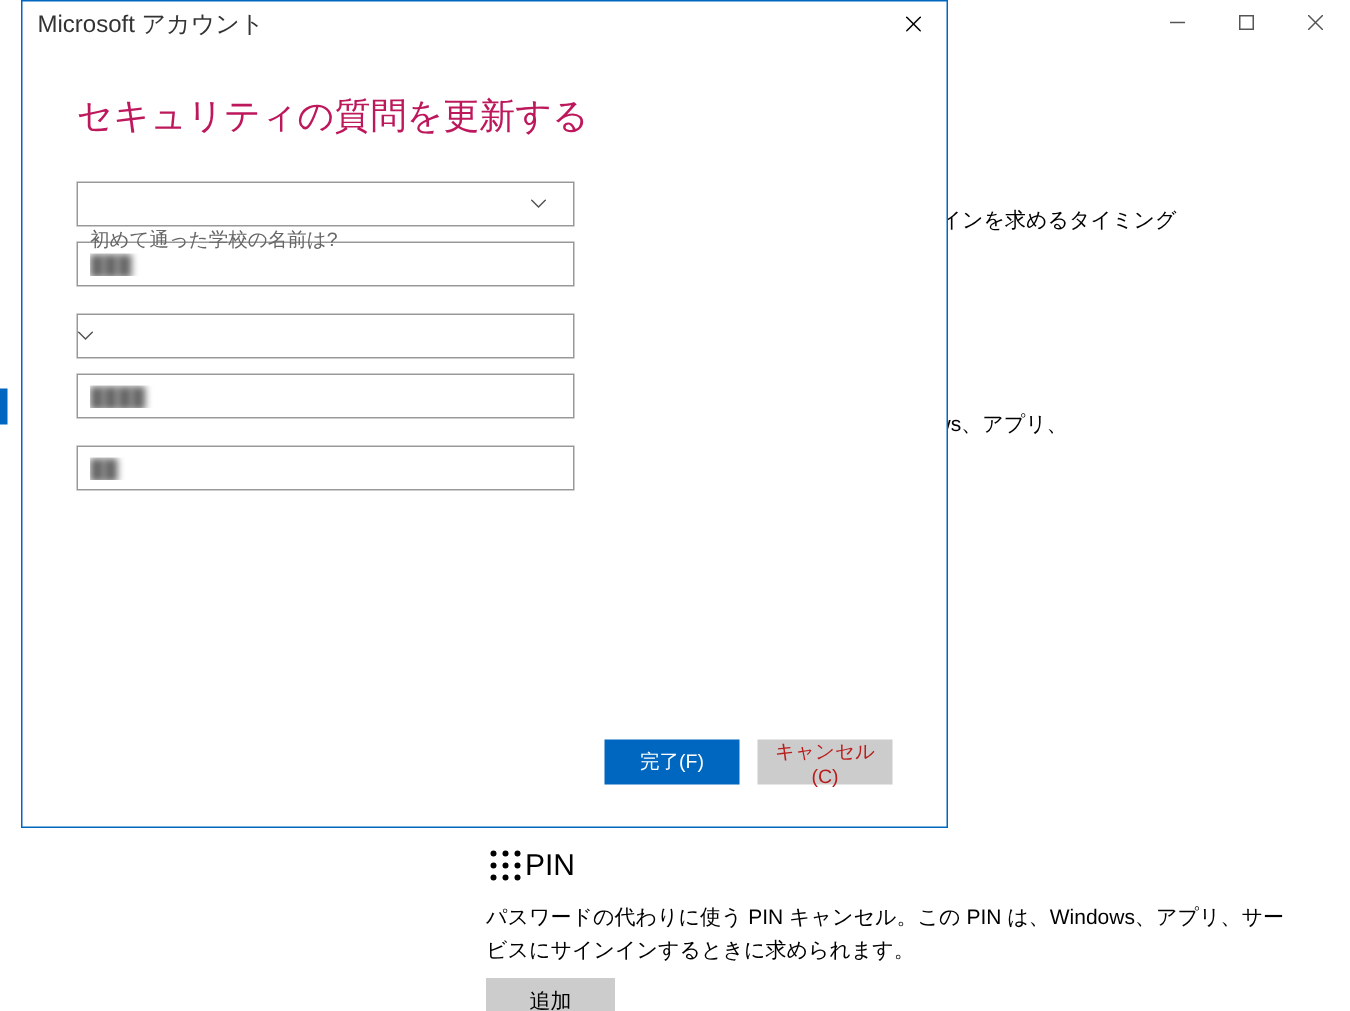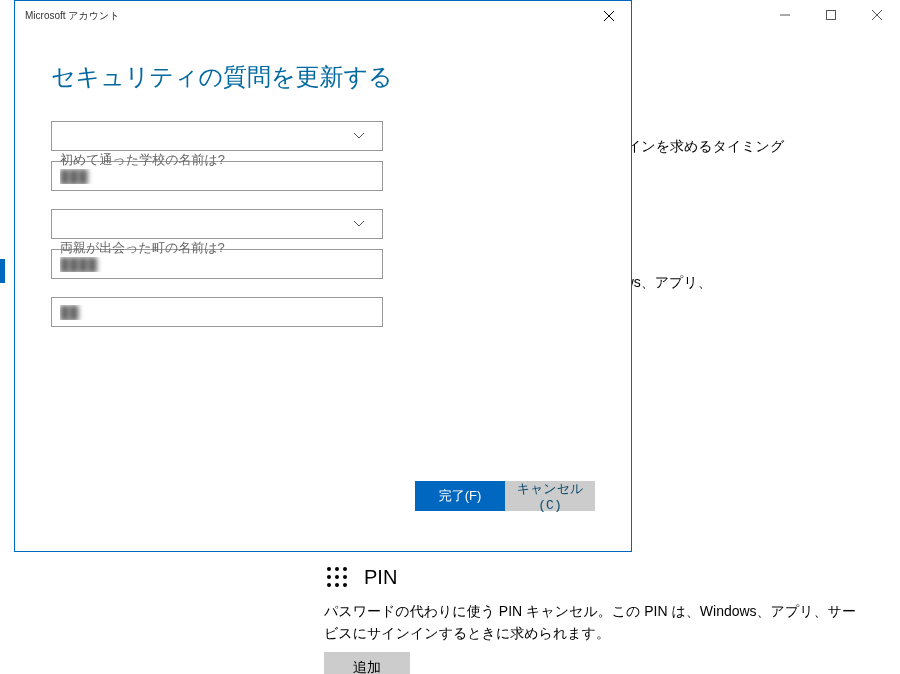--- a/index.html
+++ b/index.html
@@ -49,21 +49,21 @@
 
   .pin-section {
     position: absolute;
     left: 324px;
     top: 564px;
     width: 540px;
   }
   .pin-header {
     display: flex;
     align-items: center;
-    gap: 14px;
+    gap: 0;
     margin-bottom: 10px;
   }
   .pin-icon {
     width: 26px; height: 26px;
     display:flex; align-items:center; justify-content:center;
   }
   .pin-title {
     font-size: 20px;
   }
   .pin-desc {
@@ -91,36 +91,36 @@
     background:#fff;
     border:1px solid #0067c0;
     box-sizing:border-box;
   }
   .dialog-titlebar {
     display:flex;
     align-items:center;
     justify-content:space-between;
     height:30px;
     padding:0 0 0 10px;
-    font-size:10px;
+    font-size:16px;
     color:#333;
   }
   .dialog-close {
     width:45px; height:30px;
     display:flex; align-items:center; justify-content:center;
     font-size:14px; color:#000;
   }
 
   .dialog-body {
     padding: 30px 36px 0 36px;
   }
   .dialog-h1 {
     font-size:24px;
     font-weight:400;
-    color:#0369a1;
+    color:#be185d;
     margin:0 0 28px 0;
   }
   .dialog-sub {
     font-size:14px;
     color:#333;
     margin:0 0 10px 0;
   }
 
   .field-block { margin-bottom:18px; }
   .select-wrap {
@@ -152,31 +152,32 @@
     box-sizing:border-box;
     padding:0 8px;
     font-size:13px;
     color:#000;
   }
   .blurred { color:transparent; text-shadow: 0 0 5px rgba(0,0,0,.6); }
 
   .dialog-buttons {
     position:absolute;
     right:36px;
-    bottom:40px;
+    bottom:28px;
     display:flex;
+    gap:12px;
   }
   .btn {
     width:90px; height:30px;
     border:none;
     font-size:13px;
     display:flex; align-items:center; justify-content:center;
   }
   .btn-primary { background:#0067c0; color:#fff; }
-  .btn-secondary { background:#cccccc; color:#0c4a6e;font-family:Liberation Mono, monospace; }
+  .btn-secondary { background:#cccccc; color:#b91c1c; }
 
   svg { display:block; }
 </style>
 </head>
 <body>
 
 <div class="bg-window">
 
   <div class="bg-titlebar-btns">
     <div class="bg-title-btn">
@@ -250,21 +251,20 @@
           <svg width="10" height="6" viewBox="0 0 10 6">
               <polyline points="0,0 5,5 10,0" fill="none" stroke="#555" stroke-width="1"></polyline>
             </svg>
         </span>
       </div>
       <input class="text-input blurred" type="text" value="███" style="">
     </div>
 
     <div class="field-block">
       <div class="select-wrap">
-        <span class="sel-label">両親が出会った町の名前は?</span>
         <span class="chev">
           <svg width="10" height="6" viewBox="0 0 10 6">
               <polyline points="0,0 5,5 10,0" fill="none" stroke="#555" stroke-width="1"></polyline>
             </svg>
         </span>
       </div>
       <input class="text-input blurred" type="text" value="████" style="">
     </div>
 
     <div class="field-block">

